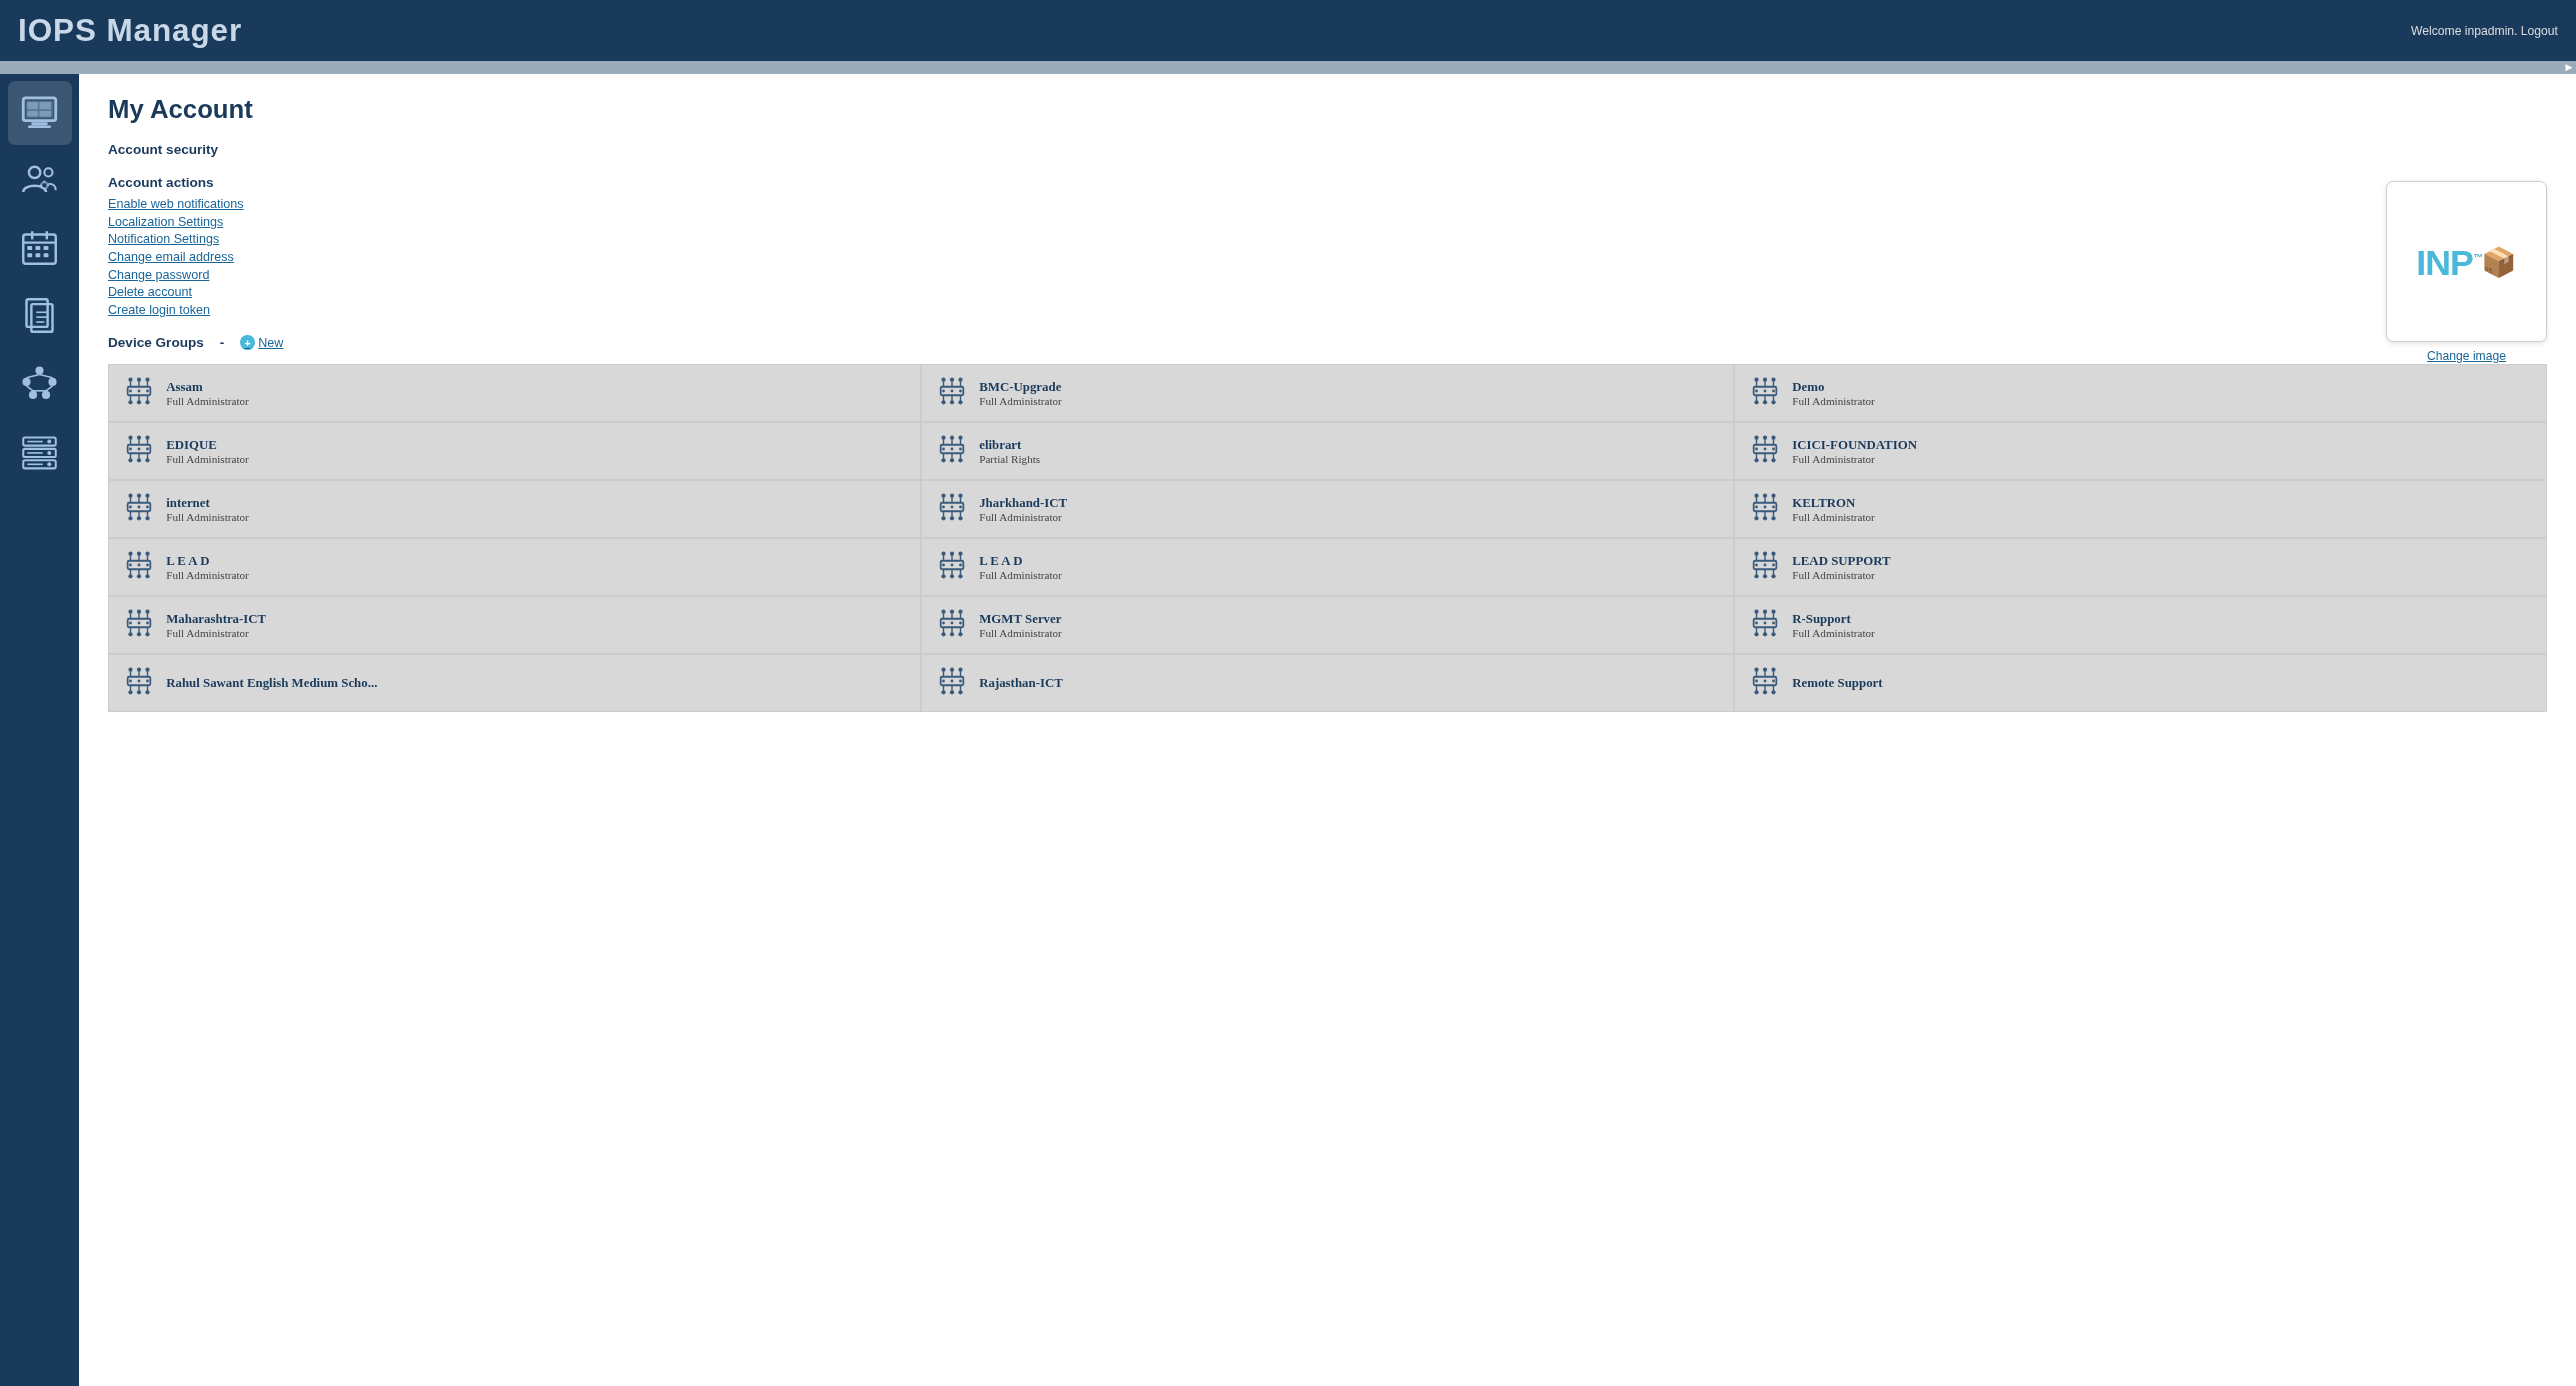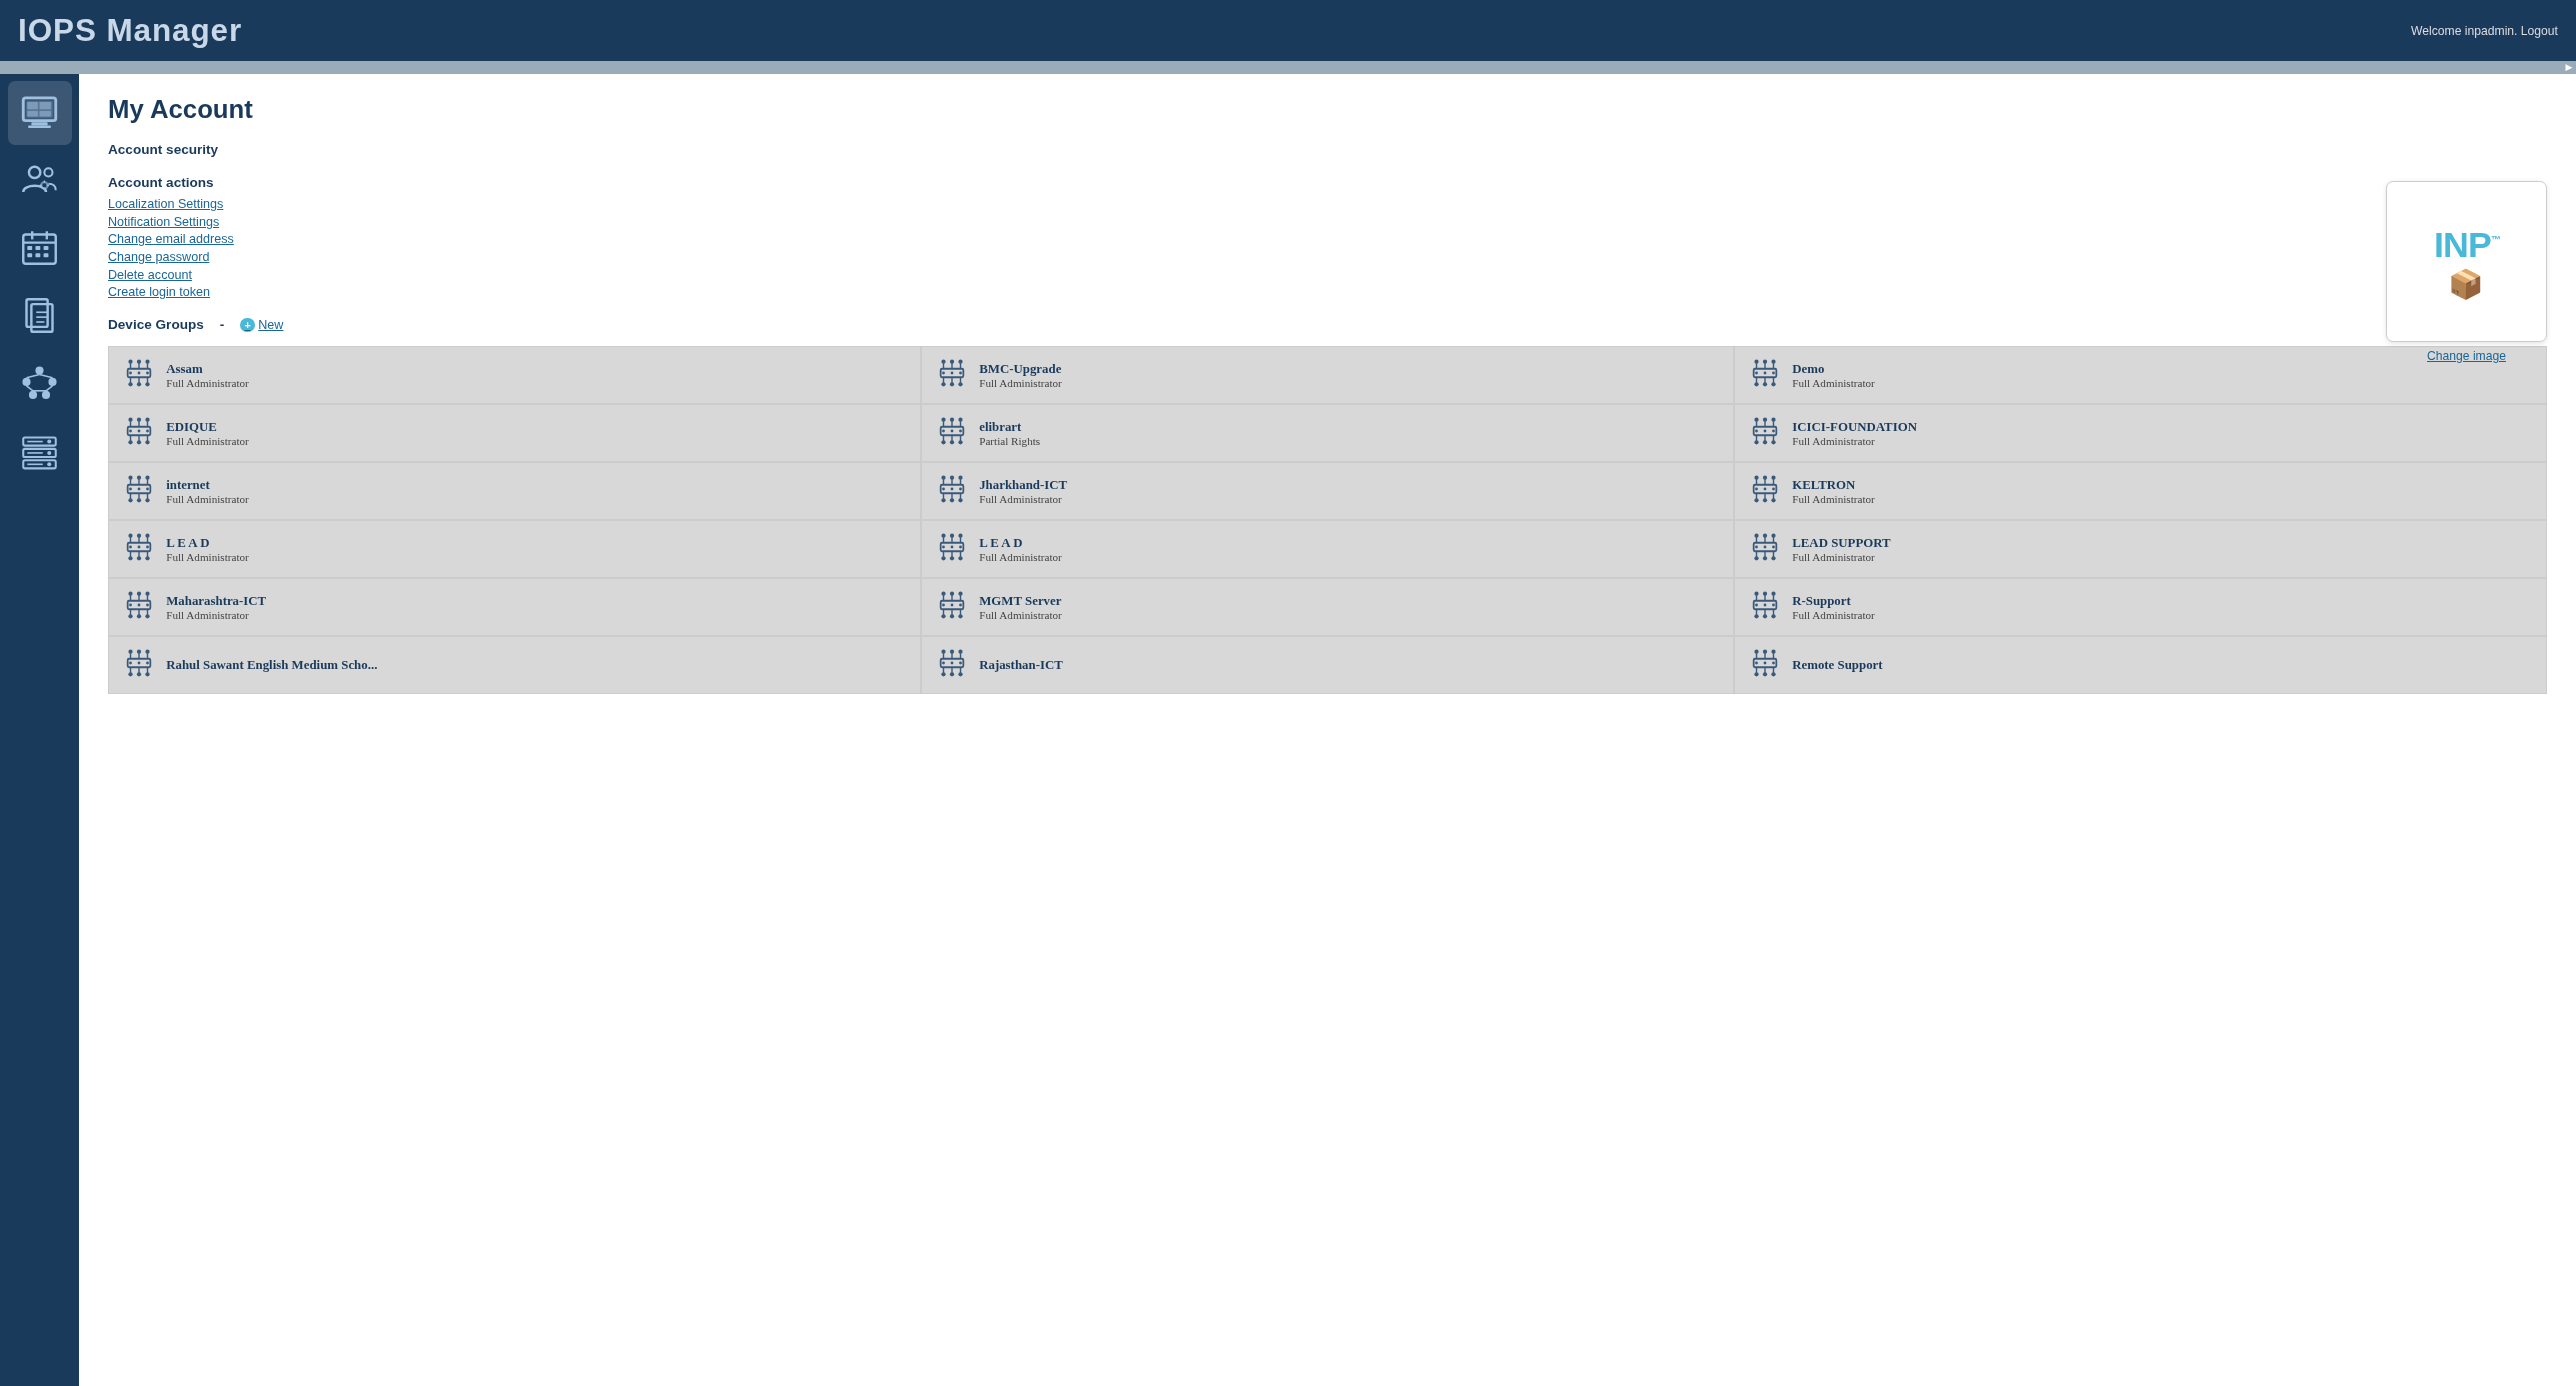--- a/index.html
+++ b/index.html
@@ -332,20 +332,21 @@
 
       <h1 class="page-title">My Account</h1>
 
       <div class="section-block">
         <div class="section-heading">Account security</div>
       </div>
 
       <div class="section-block">
         <div class="section-heading">Account actions</div>
         <div id="action-links">
+            <a class="account-link">Enable web notifications</a>
             <a class="account-link">Localization Settings</a>
             <a class="account-link">Notification Settings</a>
             <a class="account-link">Change email address</a>
             <a class="account-link">Change password</a>
             <a class="account-link">Delete account</a>
             <a class="account-link">Create login token</a>
           </div>
       </div>
 
       <div class="device-groups-header">
@@ -807,21 +808,21 @@
               <div class="device-name">Remote Support</div>
               <div class="device-role"></div>
             </div>
           </div>
         </div>
 
     </div>
 
     <div class="profile-image-area">
       <div class="profile-box">
-        <div style="display:flex; flex-direction:column; align-items:center;">
+        <div style="display:flex; flex-direction:row; align-items:center;">
           <span class="profile-logo">
             <span style="color:#4ab8d8; font-size: 2.5rem; font-weight:900; letter-spacing:-0.9px;">INP</span><span style="font-size:0.7rem; vertical-align:super; color:#4ab8d8;">™</span>
           </span>
           <span style="font-size: 2rem; color:#4ab8d8; margin-top:1.8px;">📦</span>
         </div>
       </div>
       <a class="change-image-link">Change image</a>
     </div>
   </div>
 

